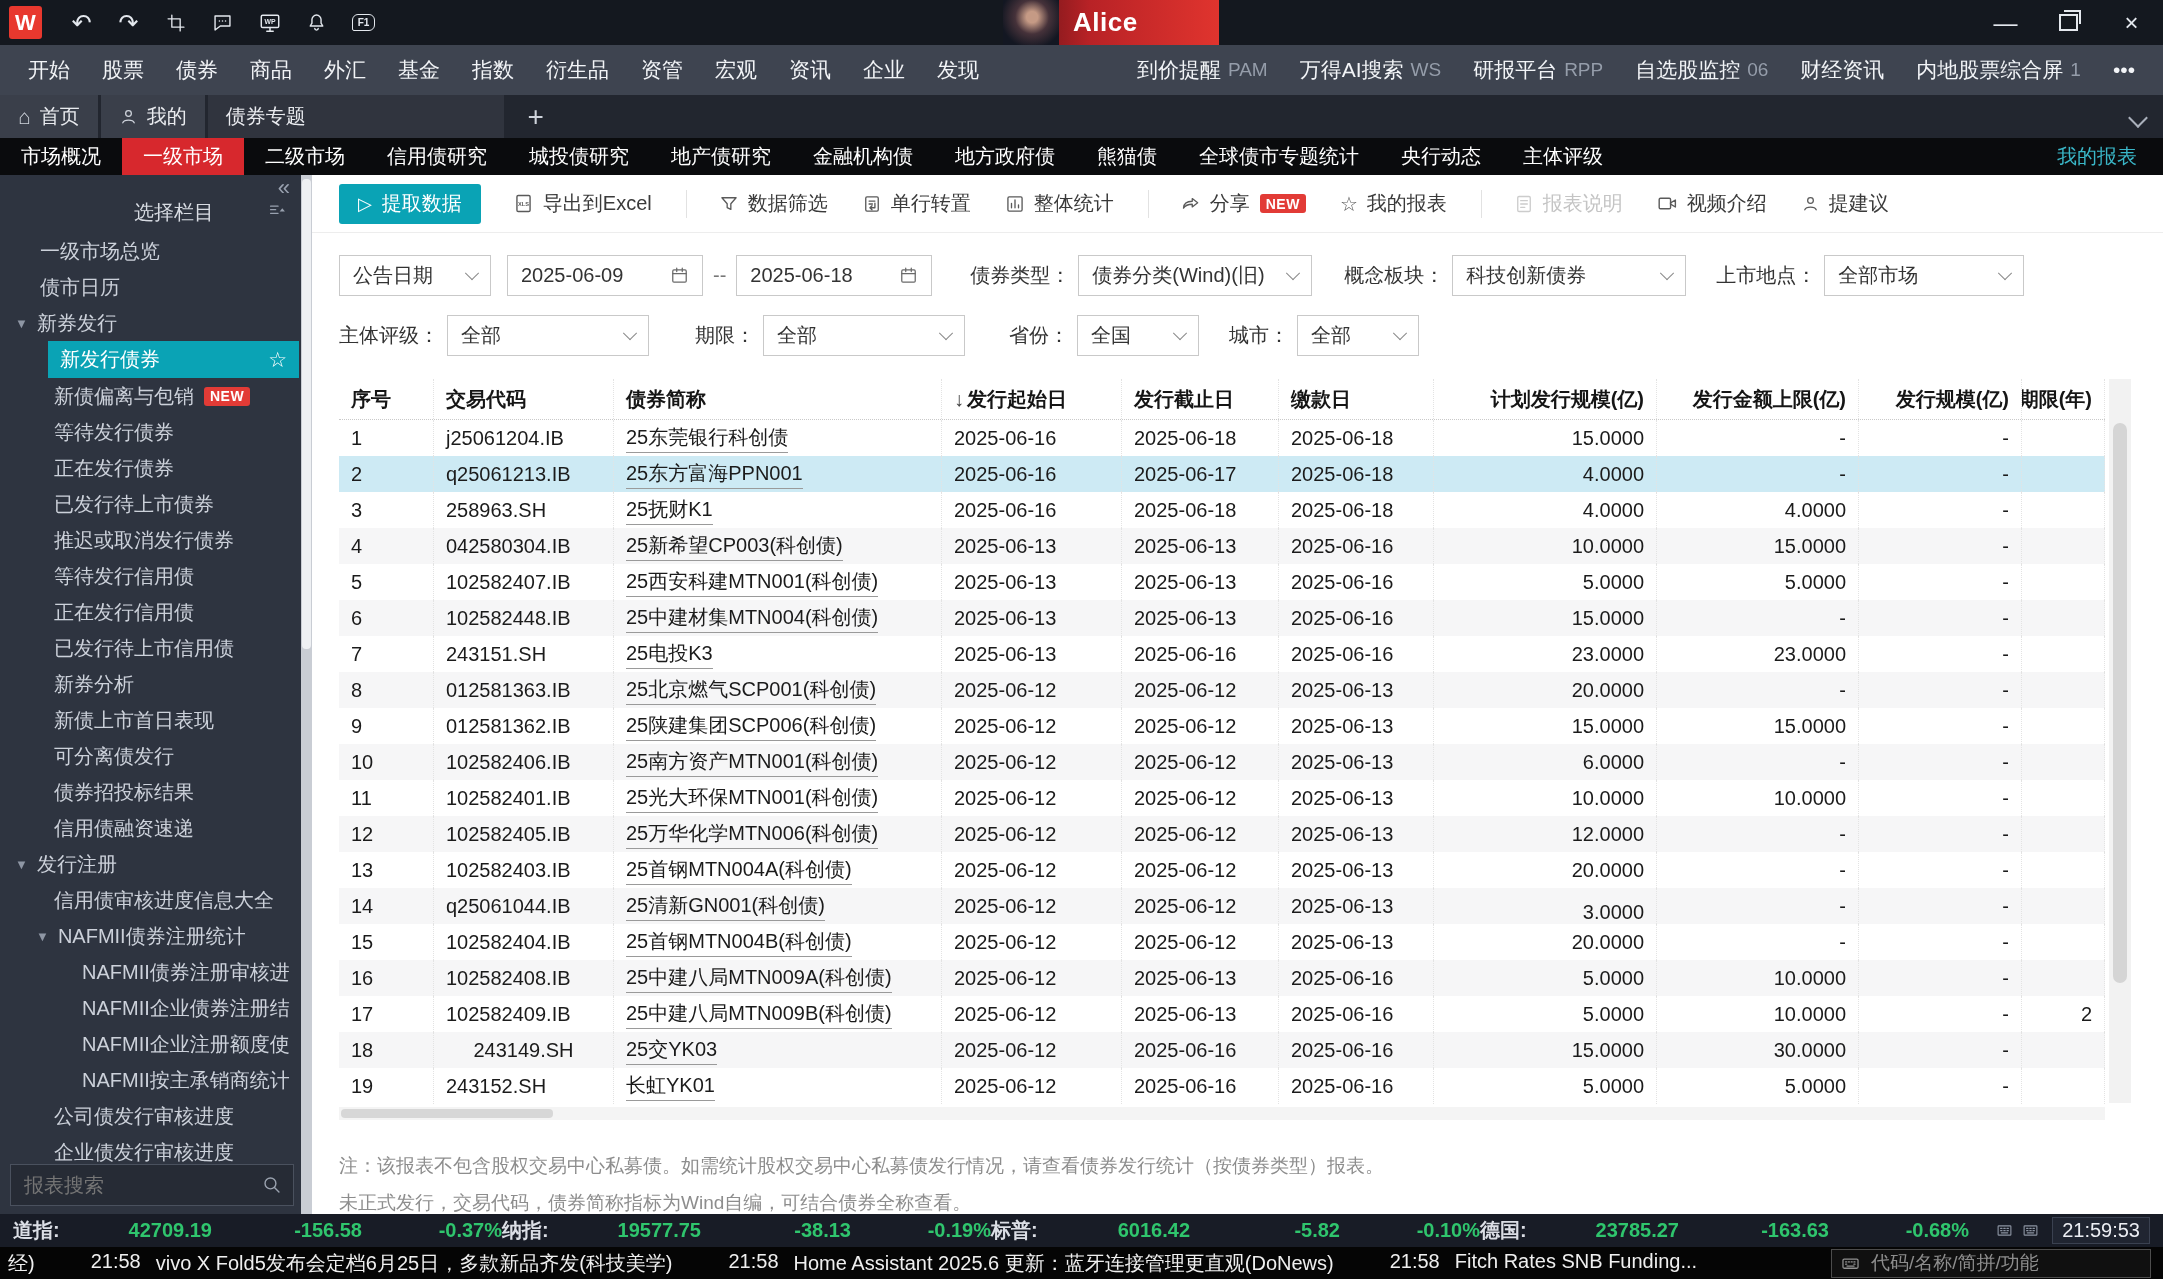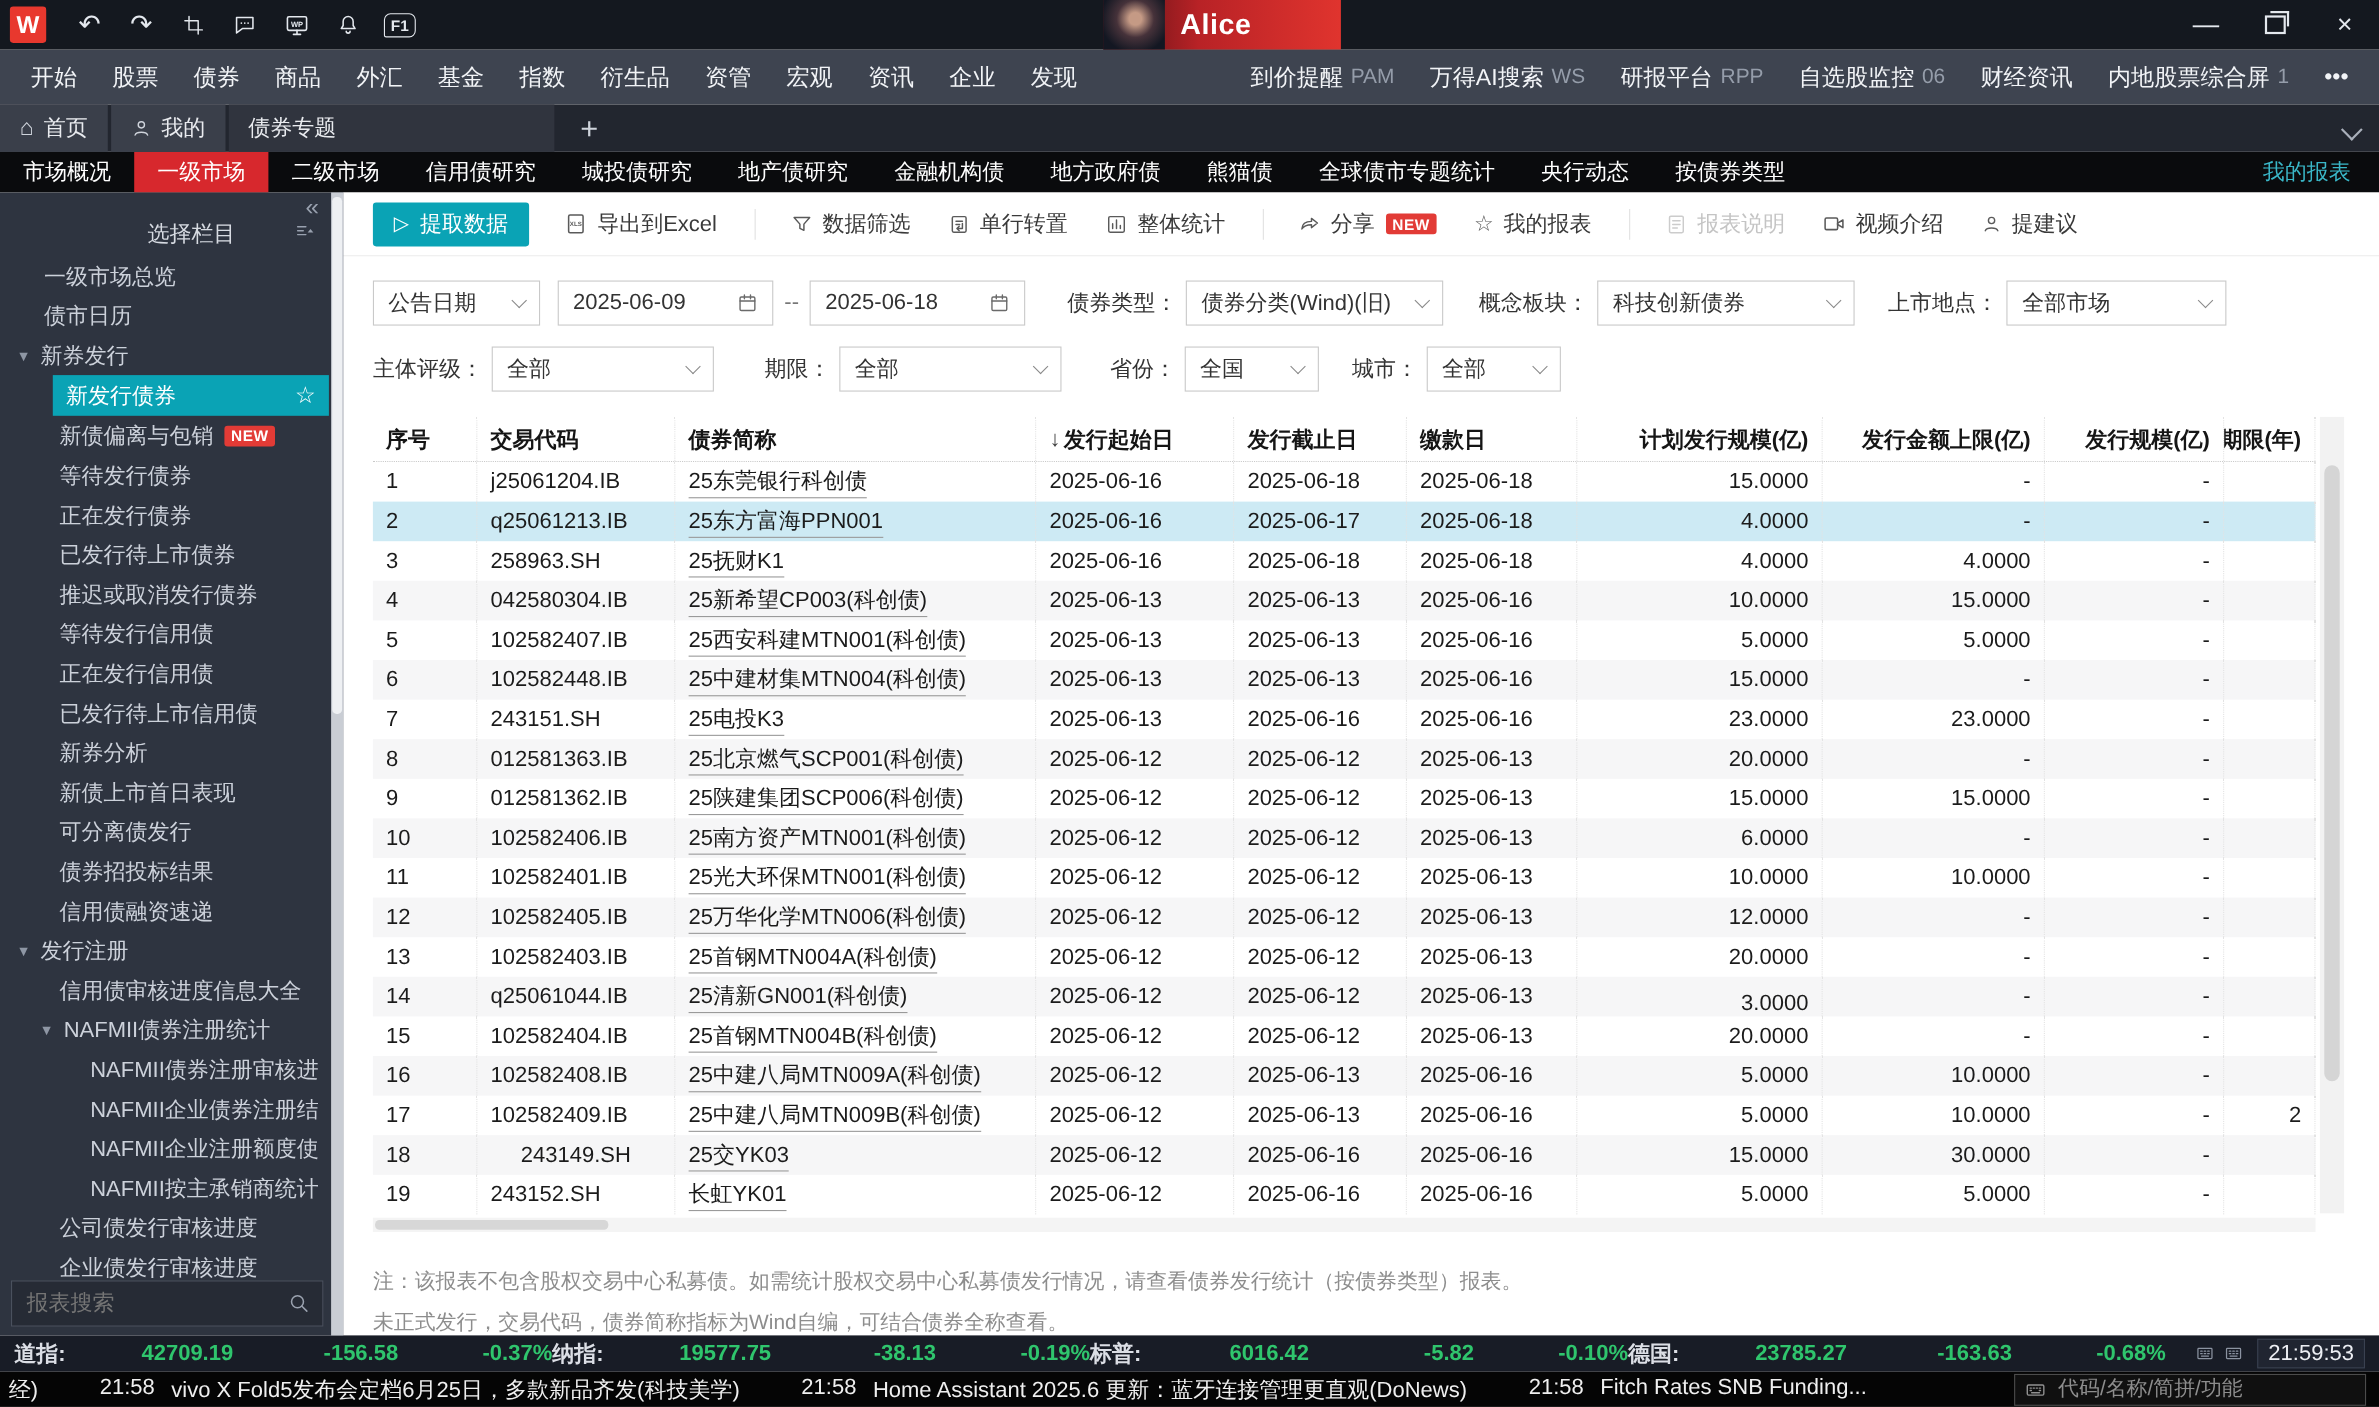--- a/index.html
+++ b/index.html
@@ -6,21 +6,21 @@
   #app{width:2163px;height:1279px;position:relative;display:flex;flex-direction:column;
        font-family:"Liberation Sans","DejaVu Sans",sans-serif;background:#fff;overflow:hidden;}
   .icn svg,.ticon svg,.tab-icn svg{display:block;}
   svg{stroke:currentColor;fill:none;stroke-width:1.6;stroke-linecap:round;stroke-linejoin:round;}
 
   
   #title-bar{flex:0 0 45px;background:#14181f;display:flex;align-items:center;color:#e4e8ee;position:relative;}
   #logo{width:33px;height:33px;background:#e8382e;color:#fff;font-weight:bold;font-size:22px;
         display:flex;align-items:center;justify-content:center;margin:0 16px 0 9px;border-radius:3px;}
   .tbar-icon{width:47px;height:45px;display:flex;align-items:center;justify-content:center;font-size:24px;color:#e4e8ee;cursor:pointer;}
-  .f1box{border:1.7px solid #e4e8ee;border-radius:6px 6px 6px 2px;font-size:14px;padding:2px 5px;font-weight:bold;}
+  .f1box{border:1.7px solid #e4e8ee;border-radius:6px 6px 6px 2px;font-size:10px;padding:2px 5px;font-weight:bold;}
   #alice{position:absolute;left:1003px;top:0;width:216px;height:45px;display:flex;align-items:center;
          background:linear-gradient(90deg,#531014,#b82226 40%,#e0342e);}
   #alice .avatar{width:56px;height:45px;background:radial-gradient(circle at 52% 38%,#c59a85 14%,#46323a 42%,#131722 78%);}
   #alice .alice-label{color:#fff;font-weight:bold;font-size:26px;margin-left:14px;letter-spacing:.5px;}
   #win-controls{margin-left:auto;display:flex;}
   .win-btn{width:63px;height:45px;display:flex;align-items:center;justify-content:center;color:#e4e8ee;font-size:24px;cursor:pointer;}
   .restore{position:relative;width:15px;height:13px;border:2px solid #e4e8ee;display:inline-block;}
   .restore::before{content:"";position:absolute;top:-6px;left:3px;width:15px;height:12px;
         border:2px solid #e4e8ee;border-bottom:none;border-left:none;}
 
@@ -251,21 +251,21 @@
         <div class="subnav-item active">一级市场</div>
         <div class="subnav-item">二级市场</div>
         <div class="subnav-item">信用债研究</div>
         <div class="subnav-item">城投债研究</div>
         <div class="subnav-item">地产债研究</div>
         <div class="subnav-item">金融机构债</div>
         <div class="subnav-item">地方政府债</div>
         <div class="subnav-item">熊猫债</div>
         <div class="subnav-item">全球债市专题统计</div>
         <div class="subnav-item">央行动态</div>
-        <div class="subnav-item">按债券类型</div>
+        <div class="subnav-item">主体评级</div>
       </div>
     <div id="subnav-right">我的报表</div>
   </div>
 
   <div id="main">
 
     <div id="sidebar">
       <div id="side-top">
         <span id="side-collapse">«</span>
         <div id="side-title">选择栏目</div>

